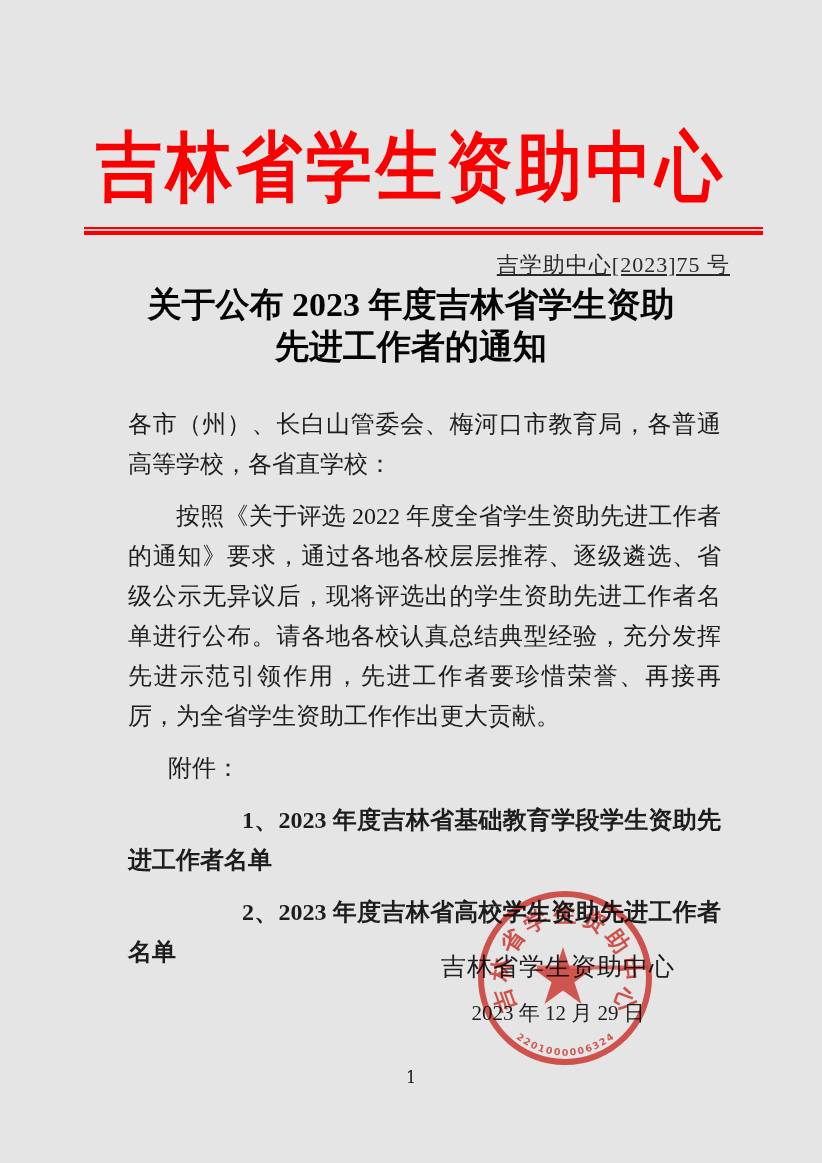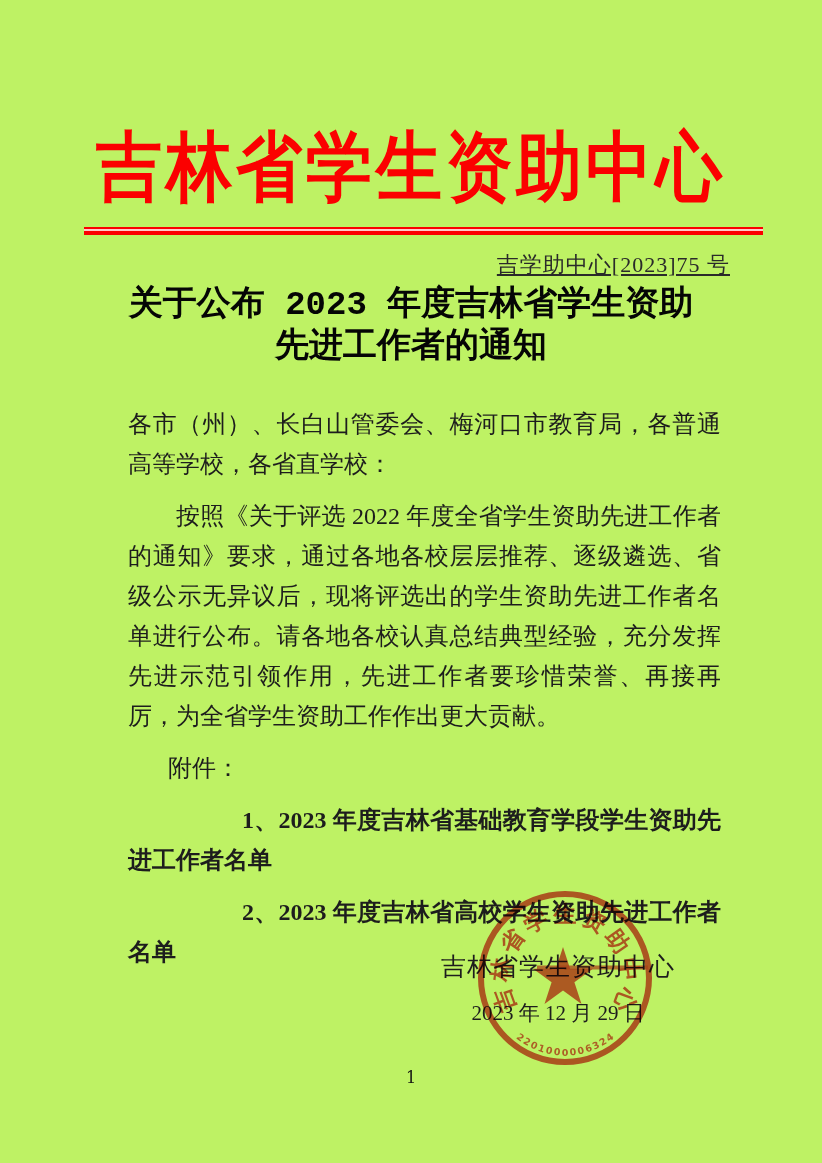--- a/index.html
+++ b/index.html
@@ -1,20 +1,20 @@
 <!DOCTYPE html>
 <html lang="zh" style="--accent: #fb0000; --seal: #e13a31;"><head>
 <meta charset="utf-8">
 <style>
   html,body{margin:0;padding:0;background:#ffffff;}
   .page{
     position:relative;
     width:822px;height:1163px;
     margin:0 auto;
-    background:#bef264;
+    background:#e5e5e5;
     overflow:hidden;
     font-family:"Liberation Serif","DejaVu Serif",serif;
     color:#1d1d1d;
   }
   
   .org-title{
     position:absolute;top:116px;left:0;width:100%;
     text-align:center;
     font-size:66px;font-weight:bold;
     letter-spacing:4px;
@@ -35,21 +35,20 @@
     font-size:22px;color:#2a2a2a;
     letter-spacing:1px;
     text-decoration:underline;
   }
   
   .doc-title{
     position:absolute;top:284px;left:0;width:100%;
     text-align:center;
     font-size:34px;font-weight:bold;line-height:42px;
     color:#050505;
-    font-family:Liberation Mono, monospace;
   }
   
   .body-text{
     position:absolute;top:392px;left:116px;width:617px;
     font-size:24px;line-height:40px;
     text-align:justify;
   }
   .body-text p{margin:12px;padding:0;}
   .indent-2em{text-indent:48px;}
   .indent-label{text-indent:40px;}

